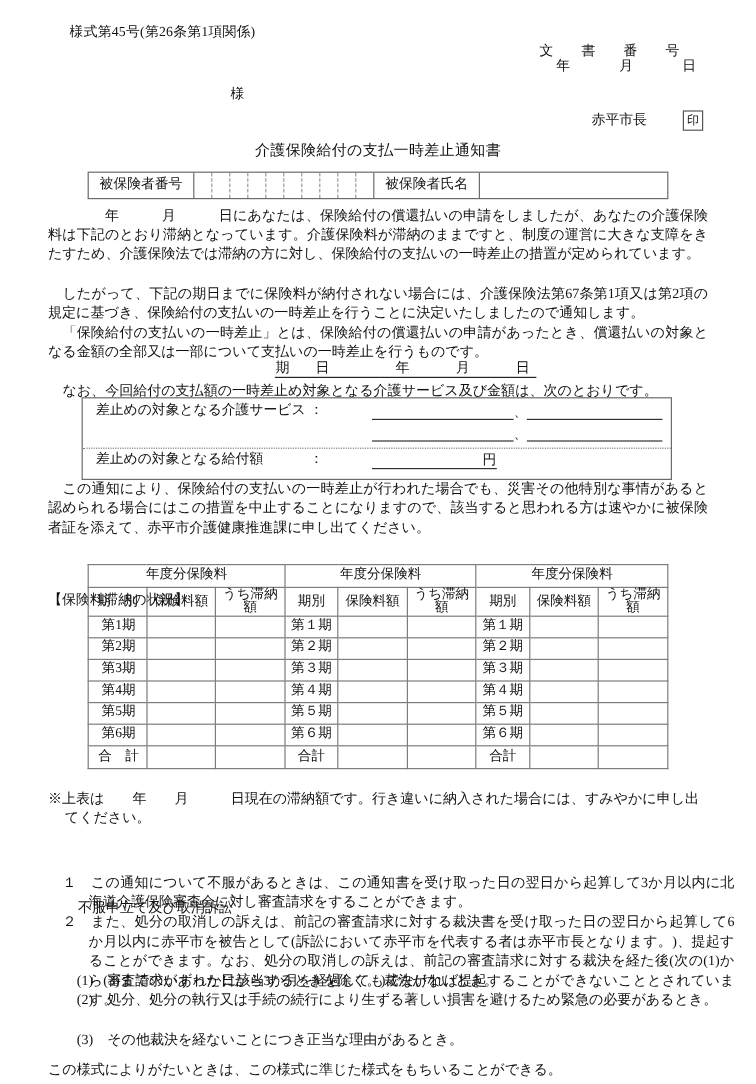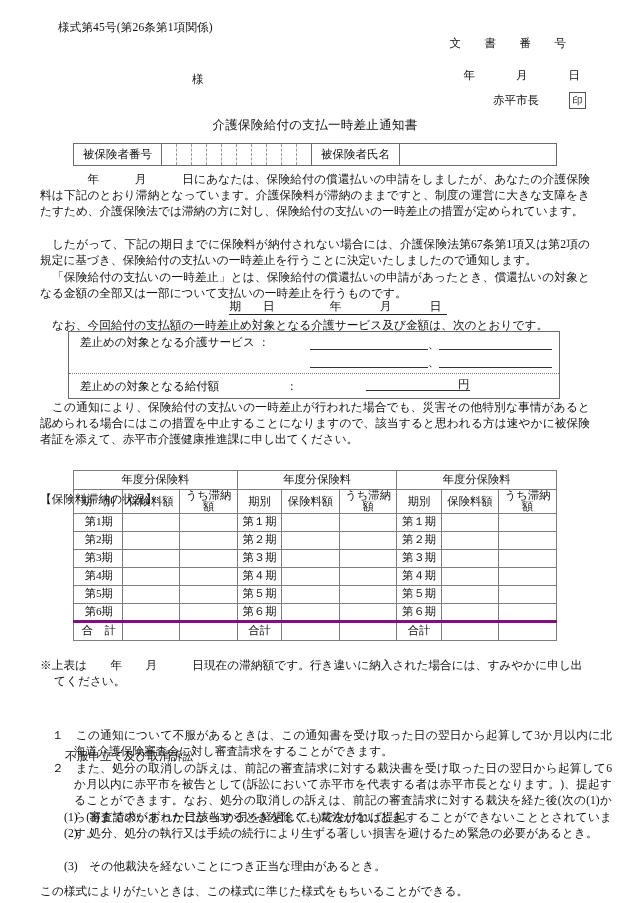--- a/index.html
+++ b/index.html
@@ -42,21 +42,21 @@
     text-align: left;
     font-size: 11.5px;
     white-space: nowrap;
   }
   .doc-no-line {
     letter-spacing: 6px;
     padding-left: 2px;
   }
   .doc-date-line {
     letter-spacing: 6px;
-    margin-top: 20px;
+    margin-top: 0;
     padding-left: 16px;
   }
   .addressee {
     position: absolute;
     left: 192px;
     top: 74px;
     font-size: 11.5px;
   }
   .mayor-row {
     position: absolute;
@@ -156,23 +156,22 @@
     box-sizing: border-box;
     font-size: 11.5px;
   }
   .stop-row {
     display: flex;
     align-items: flex-start;
     padding: 5px 0 5px 11px;
   }
   .stop-row.second {
     border-top: 1px dotted #7a7a7a;
-    align-items: flex-end;
+    align-items: flex-start;
     padding: 4px 0 5px 11px;
-    gap: 28px;
   }
   .stop-row .rl { flex: 0 0 178px; white-space: nowrap; }
   .stop-row .colon { flex: 0 0 52px; }
   .stop-row .fills { flex: 1 1 auto; }
   .fill-line {
     display: flex;
     align-items: flex-end;
     gap: 0;
     margin-bottom: 5px;
   }
@@ -223,21 +222,21 @@
   table.arrears th.colh {
     text-align: center;
     height: 19px;
   }
   table.arrears td.term-a { text-align: center; padding-left: 5px; width: 57px; }
   table.arrears td.term-b { text-align: center; width: 57px; }
   table.arrears td.val { width: 77px; }
   table.arrears th.colh.t { width: 57px; }
   table.arrears th.colh.v { width: 77px; }
   table.arrears tr.total td { height: 19px; }
-  table.arrears tr.total { border-top: 3px solid #701a75; }
+  table.arrears tr.total { border-top: 1px solid #701a75; }
 
   
   .note {
     position: absolute;
     left: 40px;
     width: 550px;
     font-size: 11.7px;
     line-height: 16.2px;
   }
   .note .hang {

